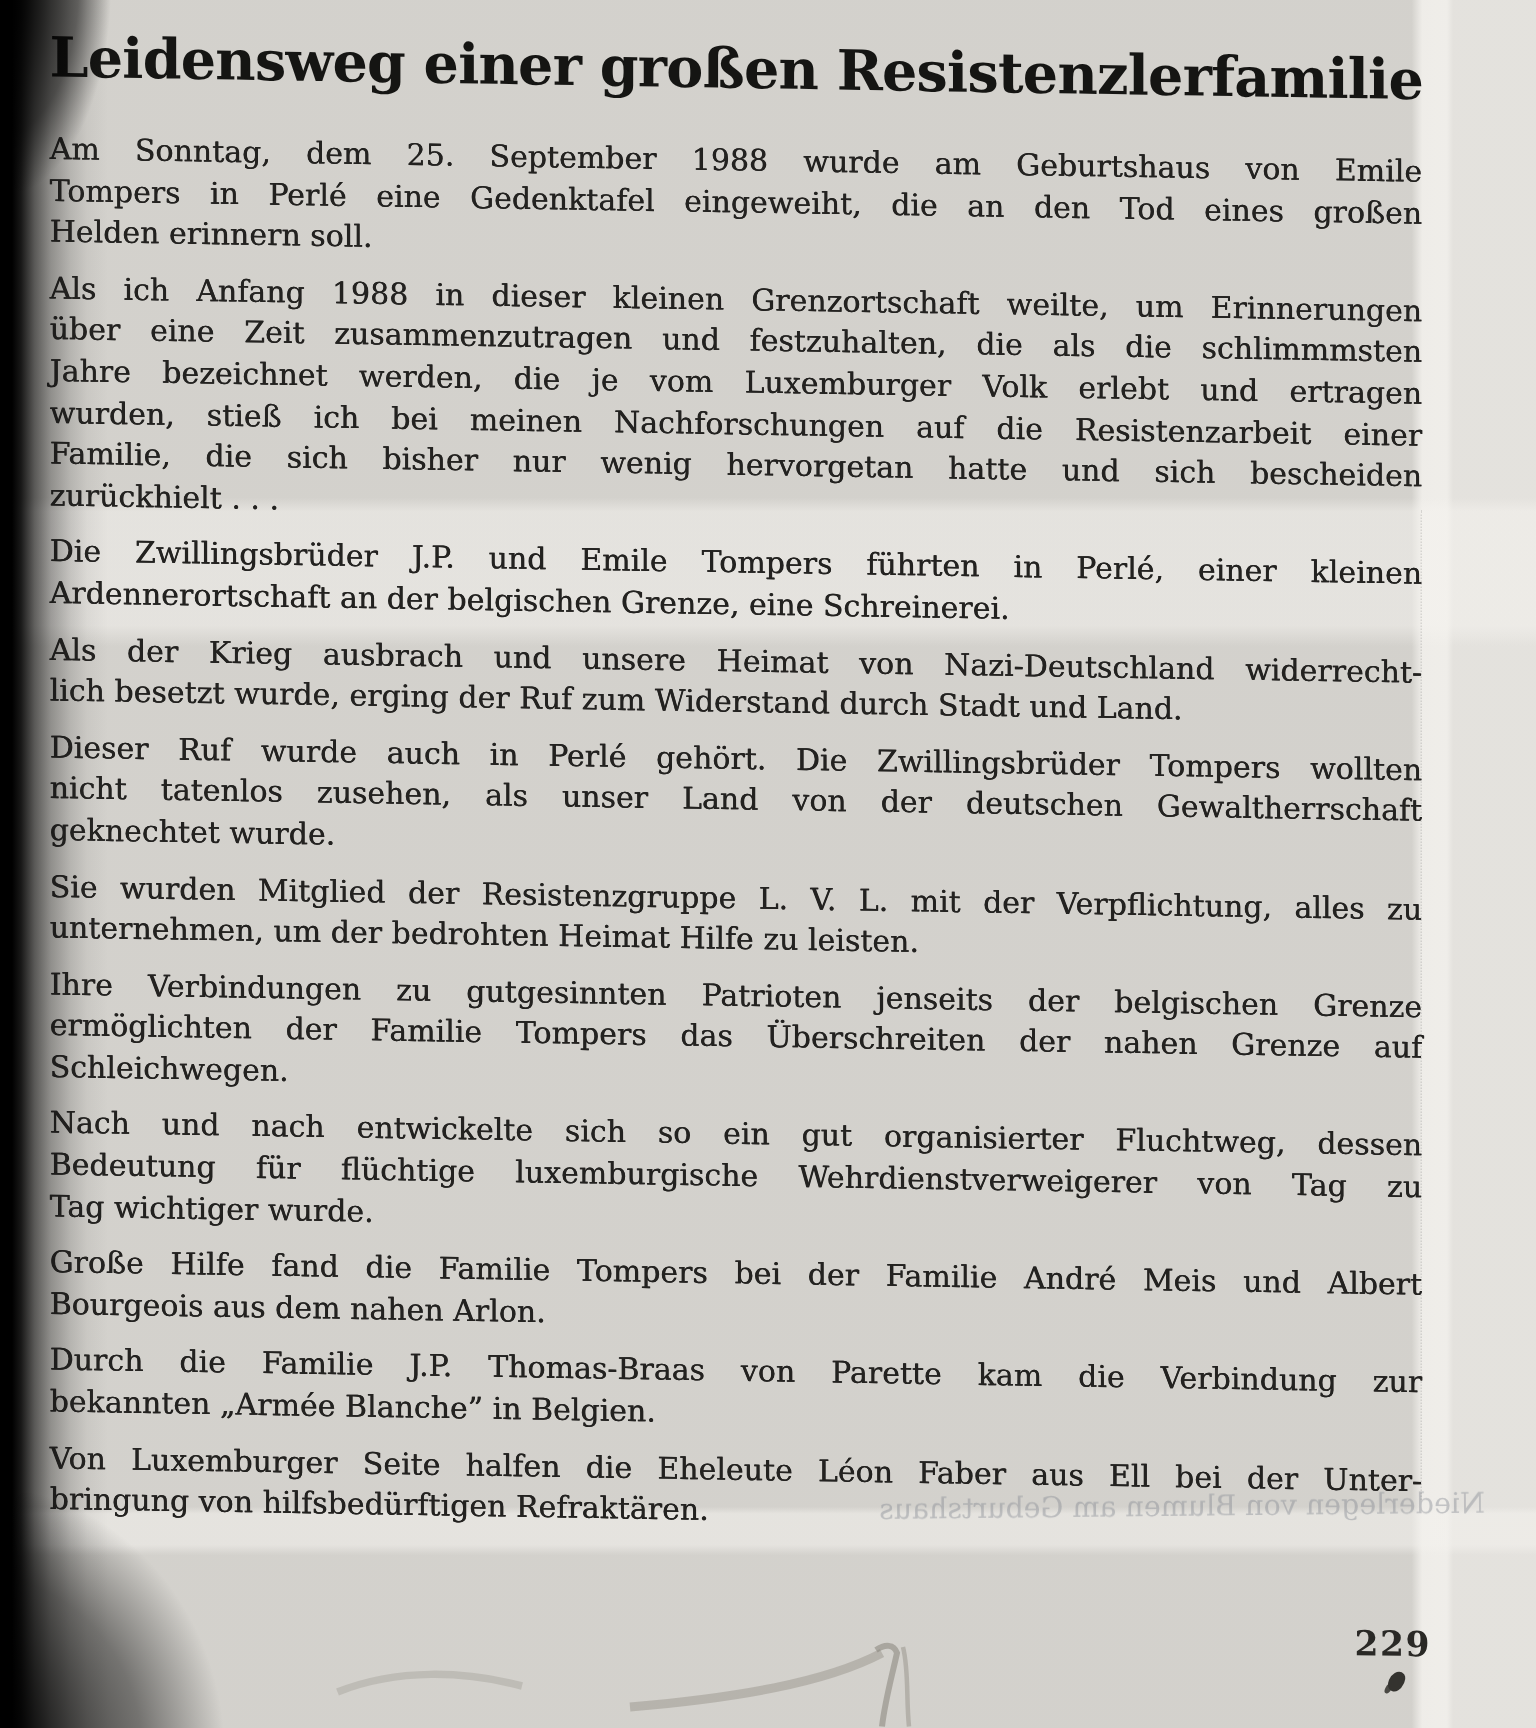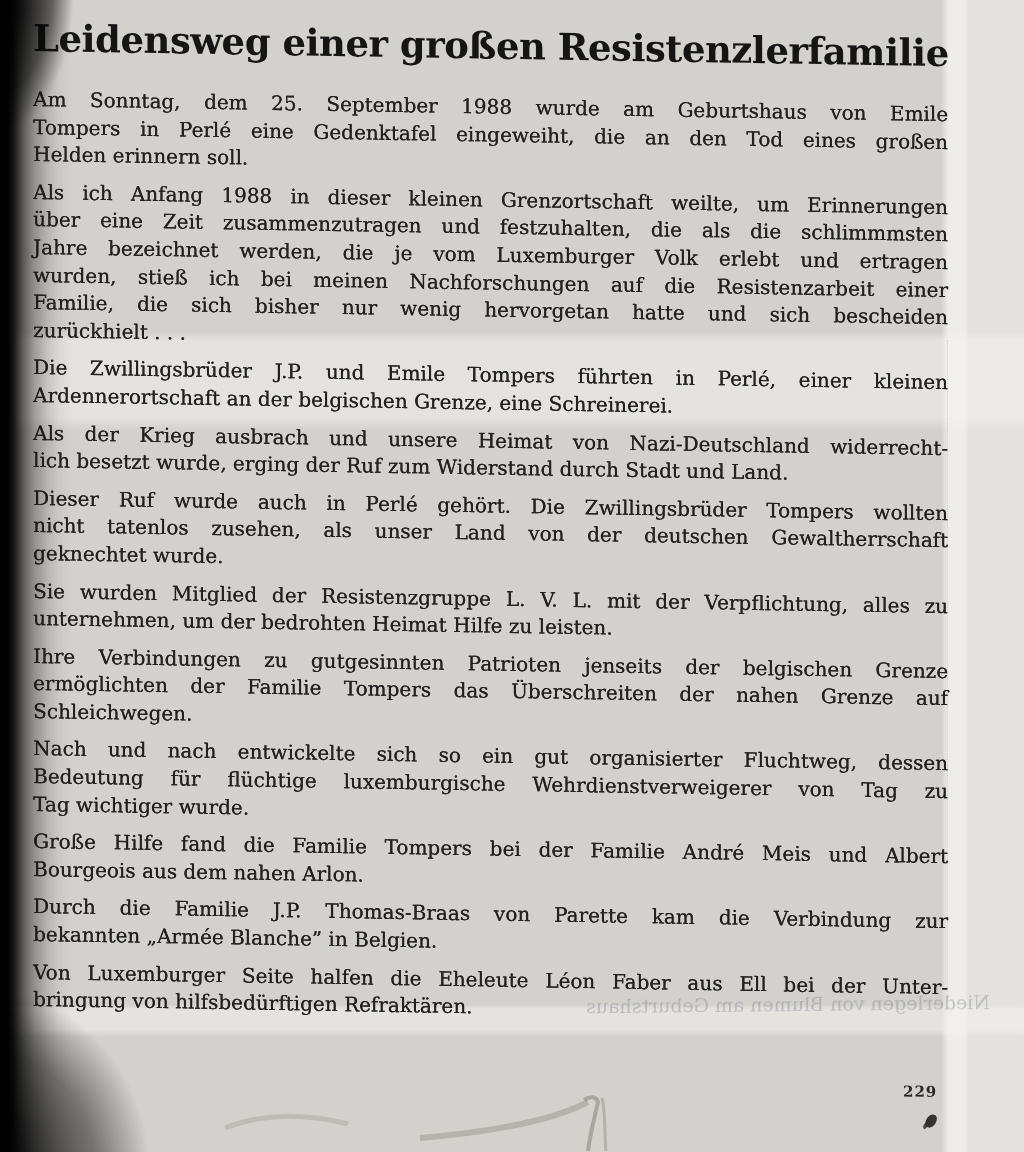--- a/index.html
+++ b/index.html
@@ -44,21 +44,21 @@
   .line{
     line-height:27.6px;
     text-align:justify;
     text-align-last:justify;
     white-space:normal;
   }
   .line.last{text-align-last:left;}
   .pagenum{
     position:absolute;
     left:903px; top:1068px;
-    font-size:15px;
+    font-size:23px;
     font-weight:bold;
     color:#2a2926;
     letter-spacing:1px;
   }
   .ghost{
     position:absolute;
     left:430px; top:994px;
     width:560px;
     font-size:19px;
     color:rgba(125,130,140,0.40);

